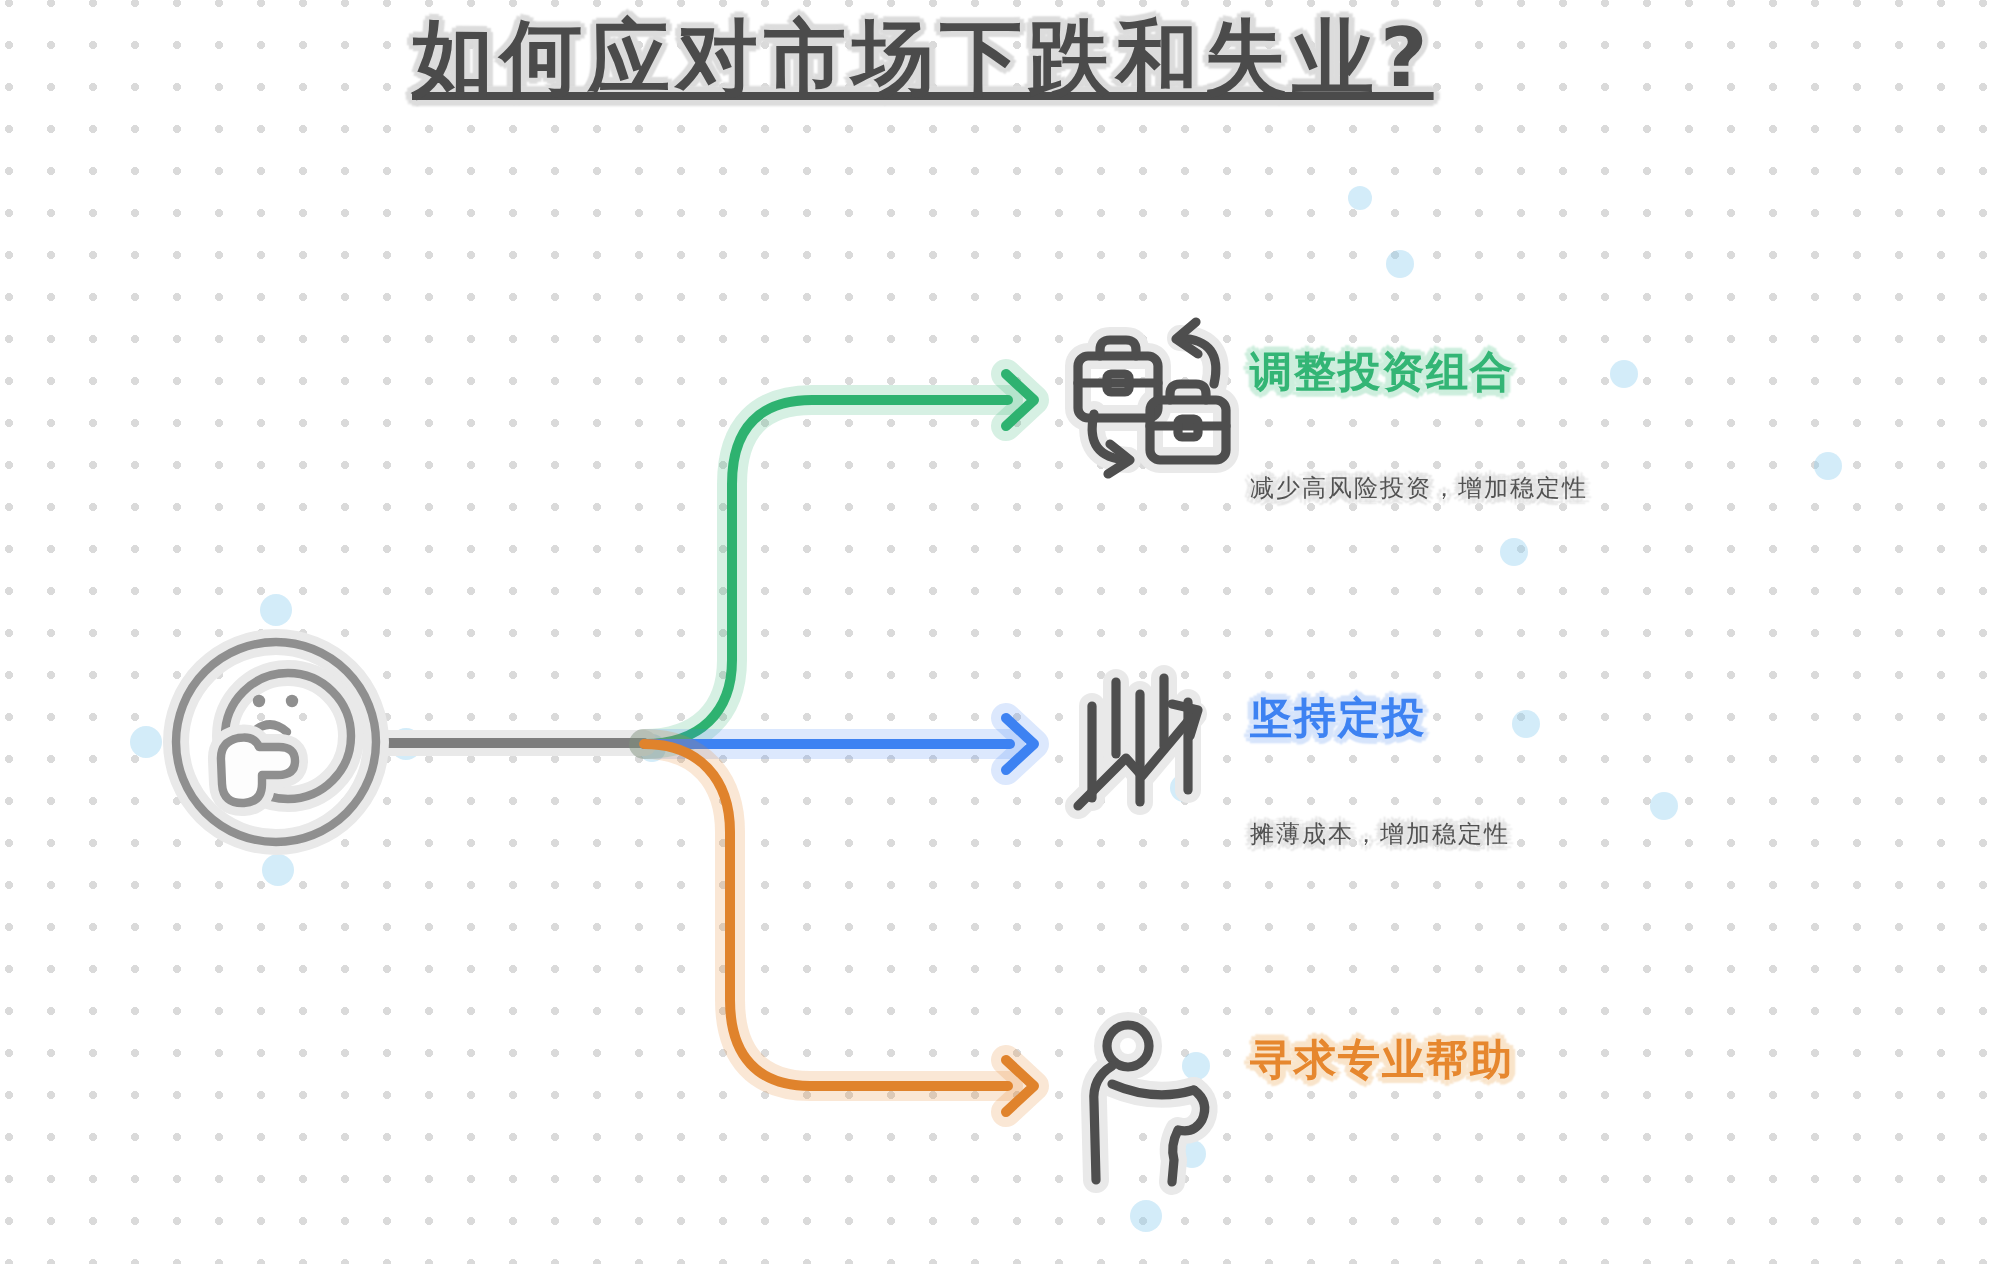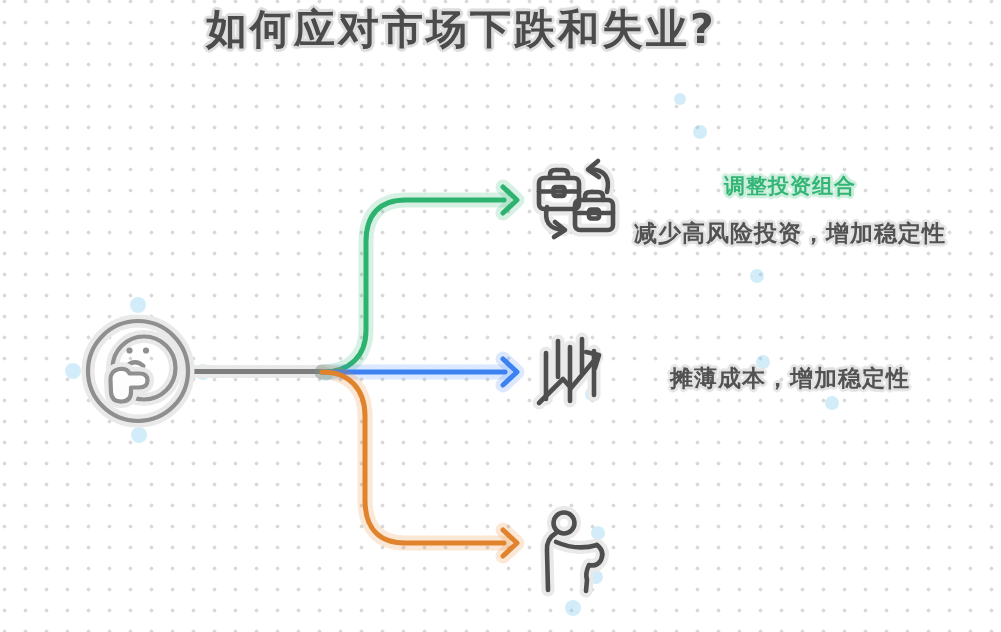--- a/index.html
+++ b/index.html
@@ -17,37 +17,38 @@
     background-position:-6px 12px;
   }
   svg{position:absolute;left:0;top:0;}
   
   .page-title{
     position:absolute;left:206px;top:2px;
     font-size:41px;font-weight:900;letter-spacing:3px;
     color:#4b4b4b;white-space:nowrap;
     text-shadow:3px 0 1px #dcdcdc,-3px 0 1px #dcdcdc,0 3px 1px #dcdcdc,0 -3px 1px #dcdcdc,
                 2px 2px 1px #dcdcdc,-2px 2px 1px #dcdcdc,2px -2px 1px #dcdcdc,-2px -2px 1px #dcdcdc;
+    text-decoration:underline;
   }
-  .node{position:absolute;left:625px;width:330px;text-align:center;}
+  .node{position:absolute;left:625px;width:330px;}
   .node-title{
     font-size:21px;font-weight:800;white-space:nowrap;letter-spacing:1px;
   }
   .node-title.t-green{color:#33b575;
     text-shadow:3px 0 1px #cdeedd,-3px 0 1px #cdeedd,0 3px 1px #cdeedd,0 -3px 1px #cdeedd,
                 2px 2px 1px #cdeedd,-2px -2px 1px #cdeedd,-2px 2px 1px #cdeedd,2px -2px 1px #cdeedd;}
   .node-title.t-blue{color:#3d82f2;
     text-shadow:3px 0 1px #d6e4fb,-3px 0 1px #d6e4fb,0 3px 1px #d6e4fb,0 -3px 1px #d6e4fb,
                 2px 2px 1px #d6e4fb,-2px -2px 1px #d6e4fb,-2px 2px 1px #d6e4fb,2px -2px 1px #d6e4fb;}
   .node-title.t-orange{color:#e6872e;
     text-shadow:3px 0 1px #f9e4ca,-3px 0 1px #f9e4ca,0 3px 1px #f9e4ca,0 -3px 1px #f9e4ca,
                 2px 2px 1px #f9e4ca,-2px -2px 1px #f9e4ca,-2px 2px 1px #f9e4ca,2px -2px 1px #f9e4ca;}
   .node-sub{
-    margin-top:18px;
-    font-size:23px;font-weight:700;color:#525252;white-space:nowrap;letter-spacing:1px;
+    margin-top:36px;
+    font-size:12px;font-weight:400;color:#525252;white-space:nowrap;letter-spacing:1px;
     text-shadow:3px 0 1px #e2e2e2,-3px 0 1px #e2e2e2,0 3px 1px #e2e2e2,0 -3px 1px #e2e2e2,
                 2px 2px 1px #e2e2e2,-2px -2px 1px #e2e2e2,-2px 2px 1px #e2e2e2,2px -2px 1px #e2e2e2;
   }
   
   .halo{stroke:#e9e9e9;fill:none;stroke-width:13;stroke-linecap:round;stroke-linejoin:round;}
   .ink{stroke:#4e4e4e;fill:none;stroke-width:4.6;stroke-linecap:round;stroke-linejoin:round;}
   .face-ink{stroke:#8f8f8f;fill:none;stroke-width:4.2;stroke-linecap:round;stroke-linejoin:round;}
   .g-halo{stroke:rgba(51,181,117,.20);fill:none;stroke-width:15;stroke-linecap:round;stroke-linejoin:round;}
   .b-halo{stroke:rgba(61,130,242,.18);fill:none;stroke-width:15;stroke-linecap:round;stroke-linejoin:round;}
   .o-halo{stroke:rgba(230,135,46,.20);fill:none;stroke-width:15;stroke-linecap:round;stroke-linejoin:round;}
@@ -172,19 +173,21 @@
   </svg>
 
   <div class="page-title">如何应对市场下跌和失业?</div>
 
   <div class="node" style="top:172px;">
     <div class="node-title t-green">调整投资组合</div>
     <div class="node-sub">减少高风险投资，增加稳定性</div>
   </div>
 
   <div class="node" style="top:345px;">
+    <div class="node-title t-blue">坚持定投</div>
     <div class="node-sub">摊薄成本，增加稳定性</div>
   </div>
 
   <div class="node" style="top:516px;">
+    <div class="node-title t-orange">寻求专业帮助</div>
   </div>
 
 </div>
 
 </body></html>

